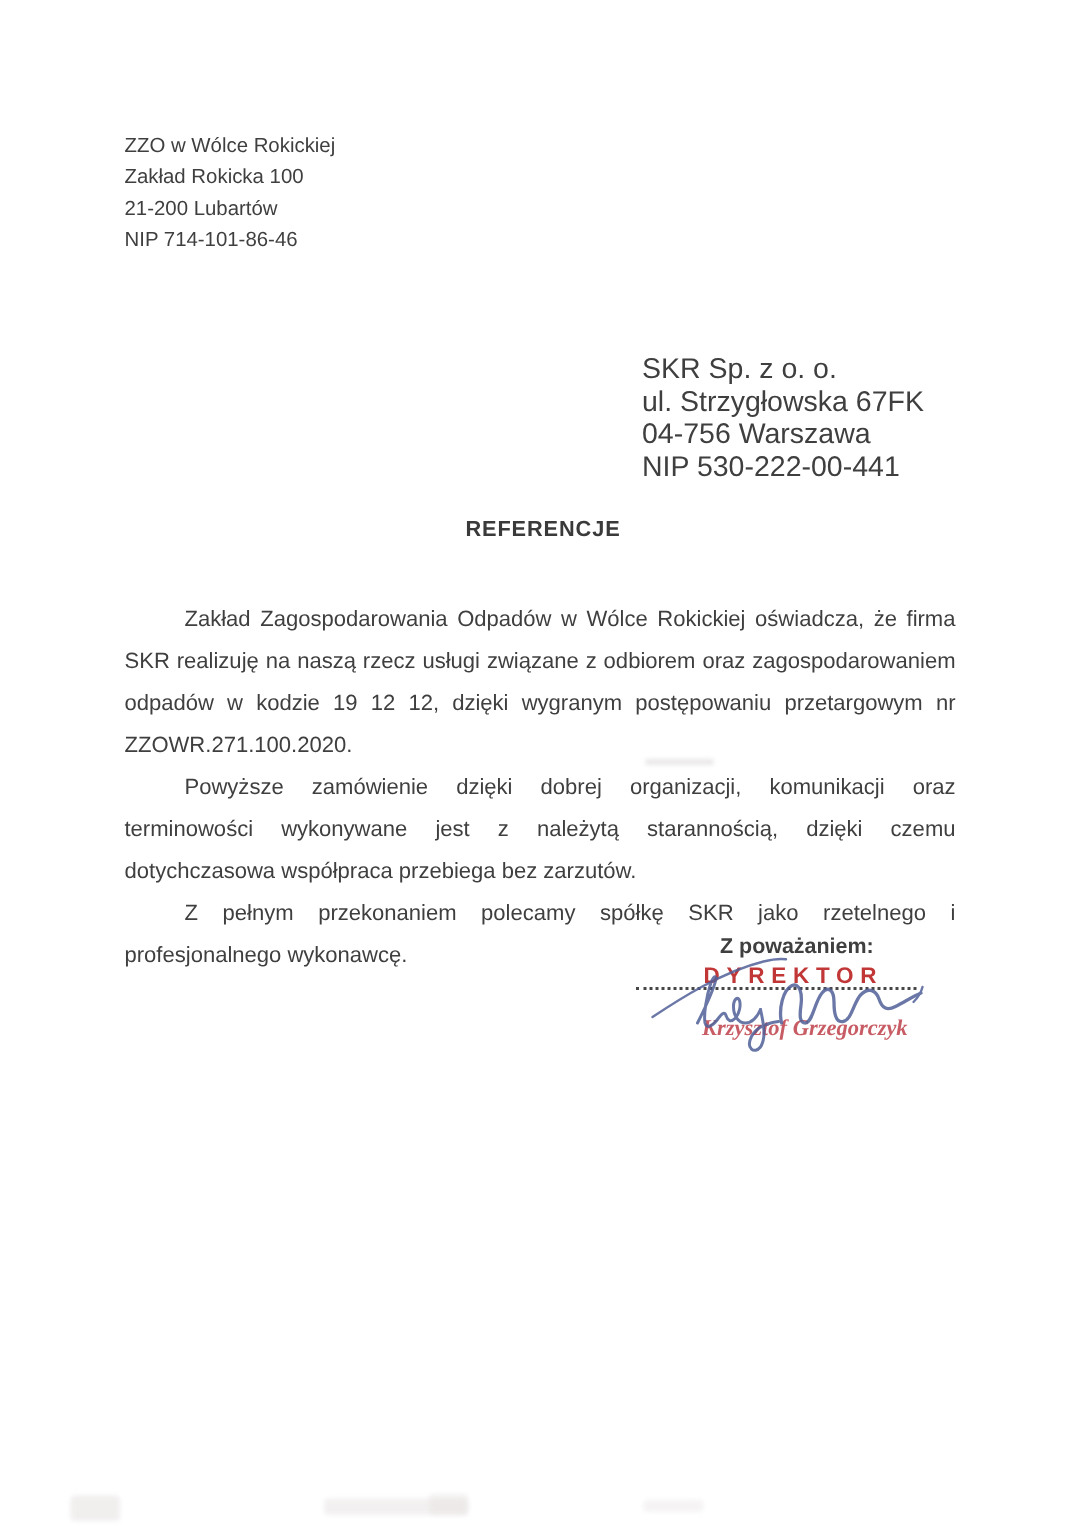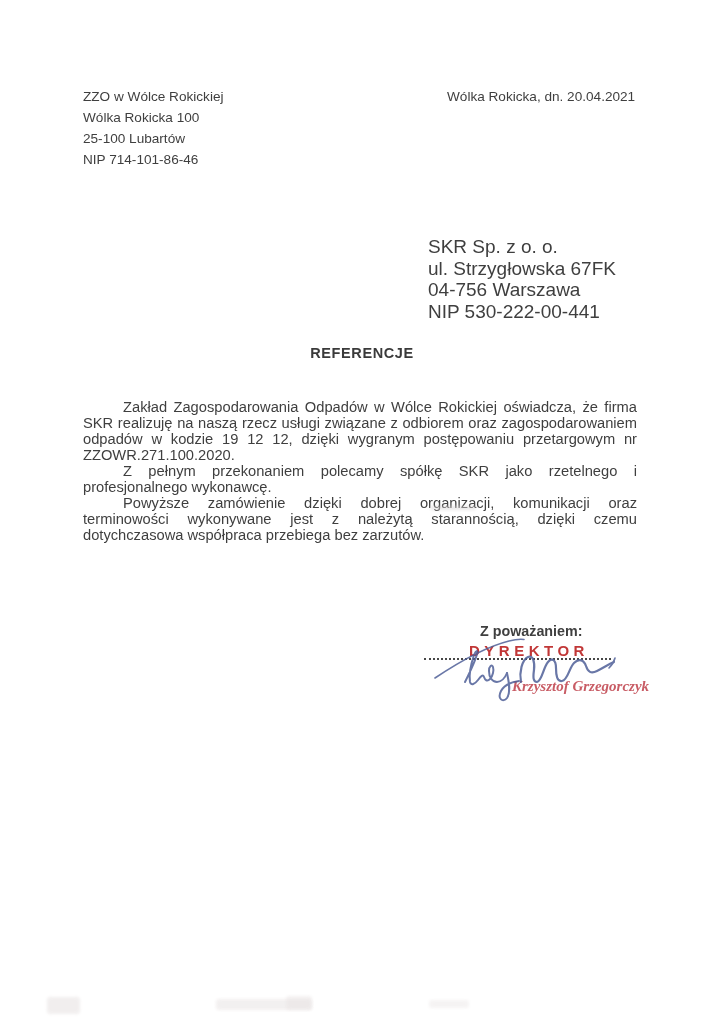--- a/index.html
+++ b/index.html
@@ -58,21 +58,21 @@
     color: #3a3a3a;
   }
 
   
   .body-text {
     position: absolute;
     left: 83px;
     top: 399px;
     width: 554px;
     font-size: 14.7px;
-    line-height: 16px;
+    line-height: 28px;
     text-align: justify;
   }
   .body-text p {
     margin: 0;
     text-indent: 40px;
   }
 
   
   .salutation {
     position: absolute;
@@ -106,21 +106,20 @@
     position: absolute;
     left: 468px;
     top: 678px;
     font-family: "Liberation Serif", serif;
     font-style: italic;
     font-weight: bold;
     font-size: 15px;
     color: #c44f58;
     opacity: 0.92;
     white-space: nowrap;
-    margin-left: 44px;
   }
   .signature-svg {
     position: absolute;
     left: 413px;
     top: 626px;
     width: 205px;
     height: 82px;
   }
 
   
@@ -136,40 +135,39 @@
   .smudge-bottom-3      { left: 286px; top: 996px;  width: 26px; height: 14px; background: #e9e4e4; opacity: .5; }
   .smudge-bottom-4      { left: 429px; top: 1000px; width: 40px; height: 8px;  background: #ece8e8; opacity: .5; }
 </style>
 </head>
 <body>
 
 <div class="page">
 
   <div class="sender-block">
     <div>ZZO w Wólce Rokickiej</div>
-    <div>Wólka Rokicka 100</div>
-    <div>25-100 Lubartów</div>
+    <div>Zakład Rokicka 100</div>
+    <div>21-200 Lubartów</div>
     <div>NIP 714-101-86-46</div>
   </div>
 
-  <div class="date-line">Wólka Rokicka, dn. 20.04.2021</div>
 
   <div class="recipient-block">
     <div>SKR Sp. z o. o.</div>
     <div>ul. Strzygłowska 67FK</div>
     <div>04-756 Warszawa</div>
     <div>NIP 530-222-00-441</div>
   </div>
 
   <div class="doc-title">REFERENCJE</div>
 
   <div class="body-text">
     <p>Zakład Zagospodarowania Odpadów w Wólce Rokickiej oświadcza, że firma SKR realizuję na naszą rzecz usługi związane z odbiorem oraz zagospodarowaniem odpadów w kodzie 19 12 12, dzięki wygranym postępowaniu przetargowym nr ZZOWR.271.100.2020.</p>
+    <p>Powyższe zamówienie dzięki dobrej organizacji, komunikacji oraz terminowości wykonywane jest z należytą starannością, dzięki czemu dotychczasowa współpraca przebiega bez zarzutów.</p>
     <p>Z pełnym przekonaniem polecamy spółkę SKR jako rzetelnego i profesjonalnego wykonawcę.</p>
-    <p>Powyższe zamówienie dzięki dobrej organizacji, komunikacji oraz terminowości wykonywane jest z należytą starannością, dzięki czemu dotychczasowa współpraca przebiega bez zarzutów.</p>
   </div>
 
   <div class="salutation">Z poważaniem:</div>
 
   <div class="stamp-role">DYREKTOR</div>
 
   <div class="dotted-line"></div>
 
   <div class="stamp-name">Krzysztof Grzegorczyk</div>
 

